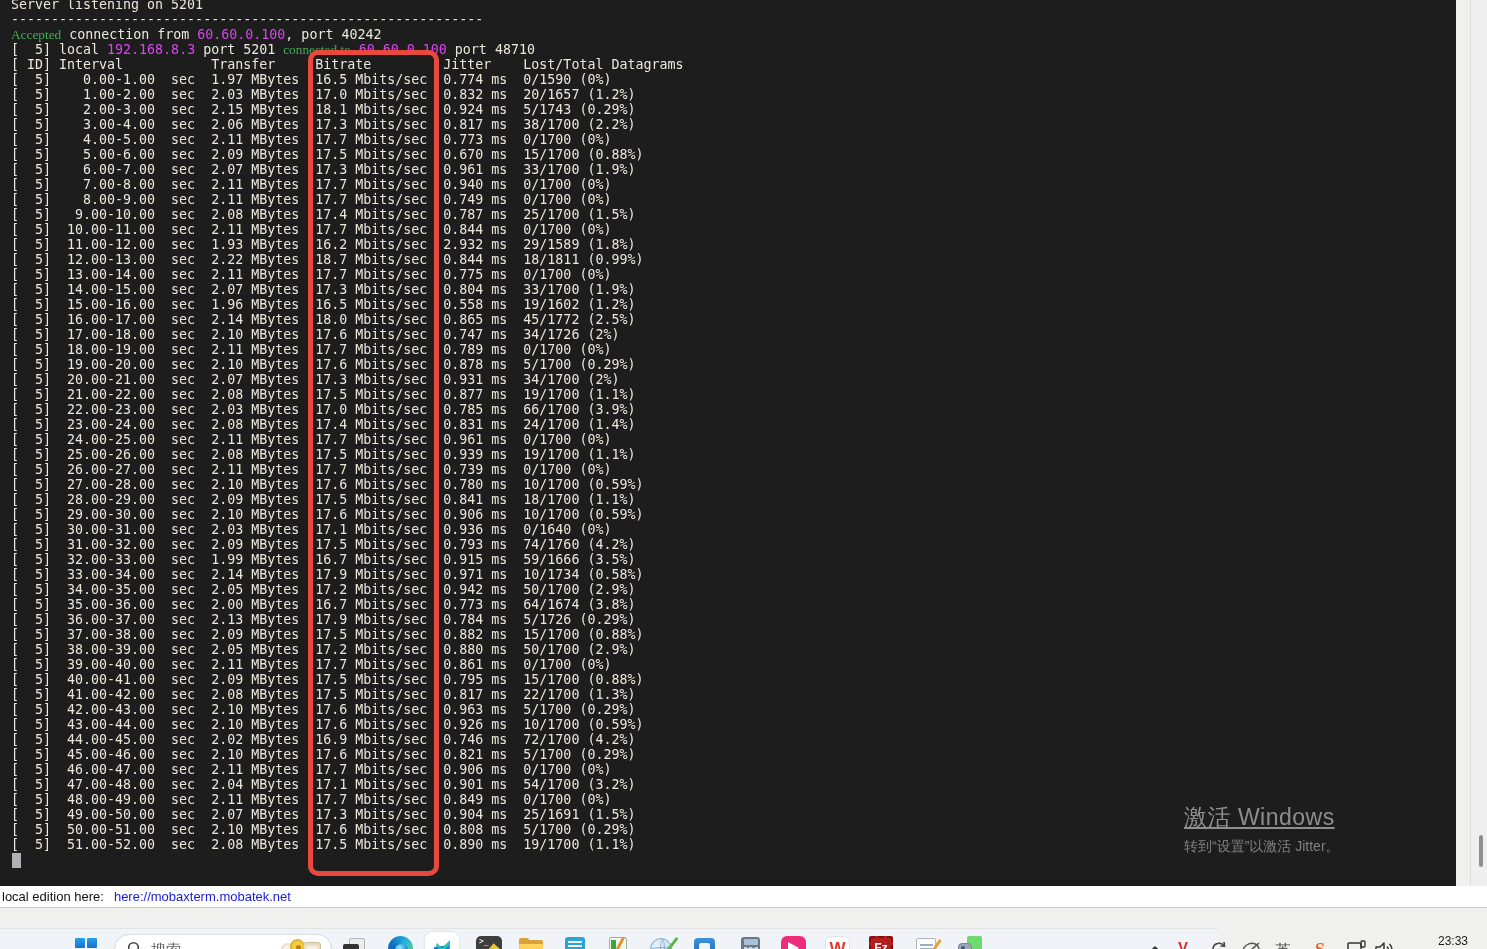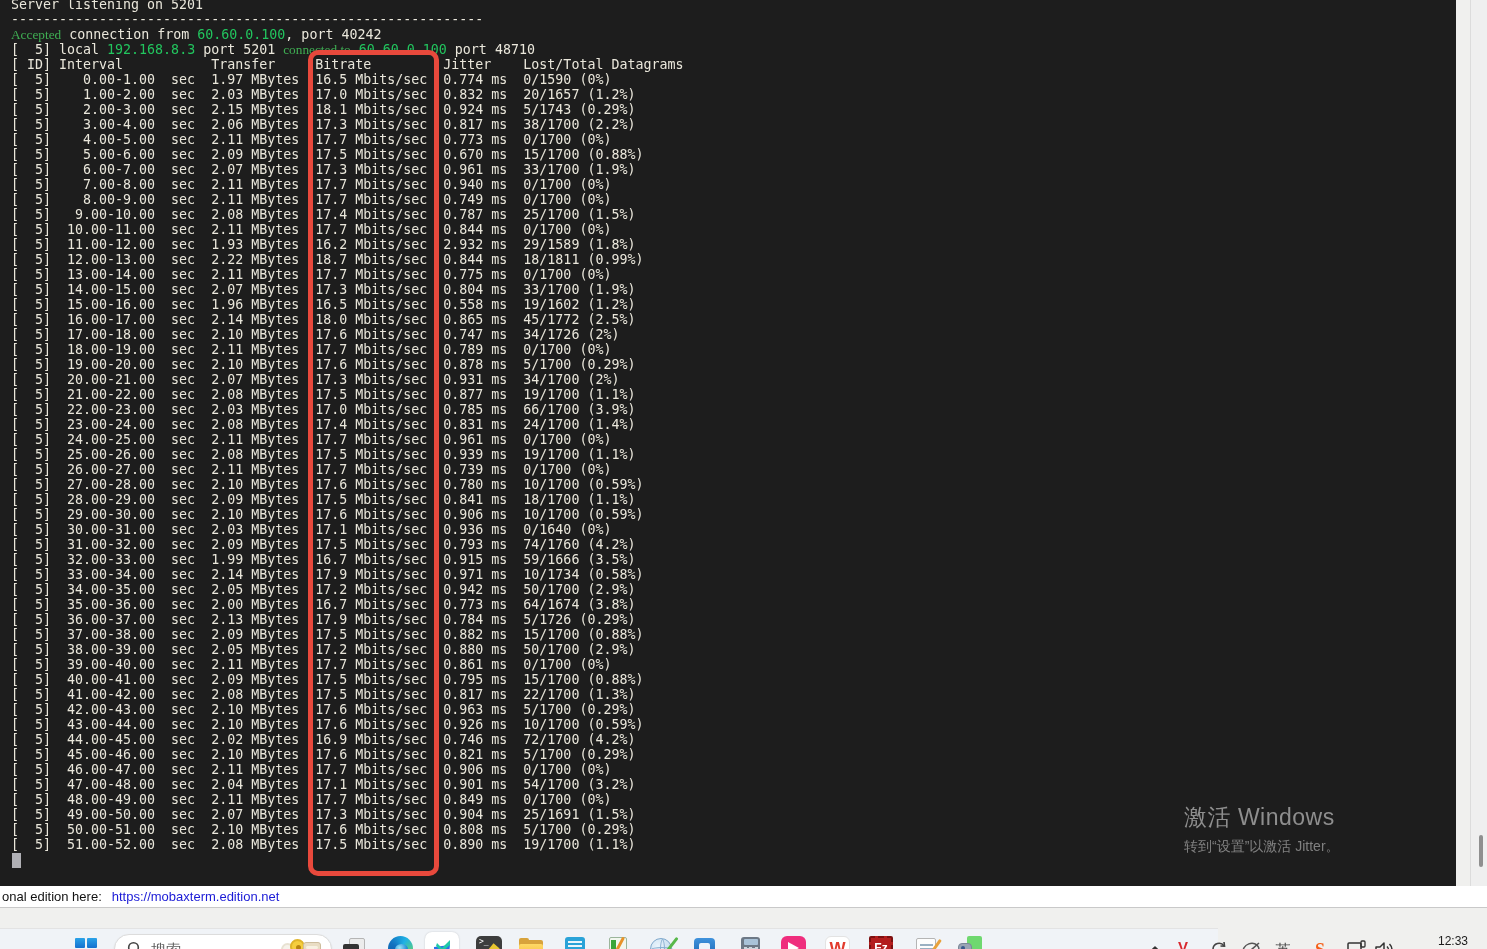--- a/index.html
+++ b/index.html
@@ -12,27 +12,27 @@
   .sb-check { position:absolute; left:-5px; top:26px; width:16px; height:16px; border-radius:50%; background:#2eaf55; border:1px solid #fff; color:#fff; font-size:10px; line-height:14px; text-align:center; }
   .sb-line { position:absolute; left:6px; top:48px; width:2px; height:748px; background:#b3b3b1; }
   .sb-box2 { position:absolute; left:0; top:816px; width:10px; height:40px; background:#fdfdfd; border:1px solid #9a9a9a; border-radius:2px; }
   .sb-box3 { position:absolute; left:0; top:872px; width:8px; height:12px; background:#fff; border:1px solid #aaa; }
 
   
   .terminal { position:absolute; left:0; top:0; width:1456px; height:886px; background:#1d1d1d; overflow:hidden; cursor:text; }
   #terminal-lines { position:absolute; left:11px; top:-3px; white-space:pre; font-family:"DejaVu Sans Mono","Liberation Mono",monospace; font-size:13.3px; line-height:15px; color:#eae7db; }
   #terminal-lines .tl { height:15px; }
   .seg-green { color:#3fae53;font-family:Liberation Serif, serif; }
-  .seg-magenta { color:#22c55e; }
+  .seg-magenta { color:#d946ef; }
   .term-cursor { position:absolute; left:12px; top:853px; width:9px; height:15px; background:#b0b0b5; }
 
   .red-annotation { position:absolute; left:308px; top:50px; width:131px; height:826px; border:5px solid #e8493c; border-radius:10px; pointer-events:none; }
 
   .watermark { position:absolute; left:1184px; top:802px; color:#8c8c8c; pointer-events:none; }
-  .watermark .wm-title { font-size:23px; font-weight:400; letter-spacing:0.5px; color:#8e8e8e; }
+  .watermark .wm-title { font-size:23px; font-weight:400; letter-spacing:0.5px; color:#8e8e8e;text-decoration:underline; }
   .watermark .wm-sub { margin-top:5px; font-size:14px; color:#808080; }
 
   
   .term-scroll { position:absolute; left:1470px; top:0; width:17px; height:886px; background:#efefef; border-left:1px solid #dcdcdc; }
   .term-scroll .thumb { position:absolute; left:8px; top:835px; width:4px; height:32px; background:#8f8f8f; border-radius:2px; }
 
   
   .statusbar { position:absolute; left:0; top:886px; width:1487px; height:22px; background:#ffffff; border-bottom:1px solid #c9c9c9; font-size:13px; color:#111; display:flex; align-items:center; }
   .statusbar .sb-text { margin-left:2px; }
   .statusbar a { color:#1a1ad6; text-decoration:none; margin-left:10px; }
@@ -167,22 +167,22 @@
       <div class="wm-title">激活 Windows</div>
       <div class="wm-sub">转到“设置”以激活 Jitter。</div>
     </div>
   </div>
 
   <div class="term-scroll">
     <div class="thumb"></div>
   </div>
 
   <div class="statusbar">
-    <span class="sb-text">onal edition here:</span>
-    <a href="#">https://mobaxterm.edition.net</a>
+    <span class="sb-text">local edition here:</span>
+    <a href="#">here://mobaxterm.mobatek.net</a>
   </div>
 
   <div class="taskbar">
 
     <div class="tb-abs start-btn">
       <div></div>
       <div></div>
       <div></div>
       <div></div>
     </div>
@@ -351,17 +351,17 @@
 
     <div class="tb-abs tray-ico" style="left:1373px">
       <svg width="22" height="20" viewBox="0 0 22 20">
         <path d="M3 7 L7 7 L11 3 L11 17 L7 13 L3 13 Z" fill="none" stroke="#333" stroke-width="1.5" stroke-linejoin="round"></path>
         <path d="M14 6.5 A5 5 0 0 1 14 13.5" fill="none" stroke="#333" stroke-width="1.5"></path>
         <path d="M16.5 4 A8.5 8.5 0 0 1 16.5 16" fill="none" stroke="#333" stroke-width="1.5"></path>
       </svg>
     </div>
 
     <div class="tb-abs clock">
-      <div>12:33</div>
+      <div>23:33</div>
       <div>2025/10/20</div>
     </div>
   </div>
 </div>
 
 </body></html>

